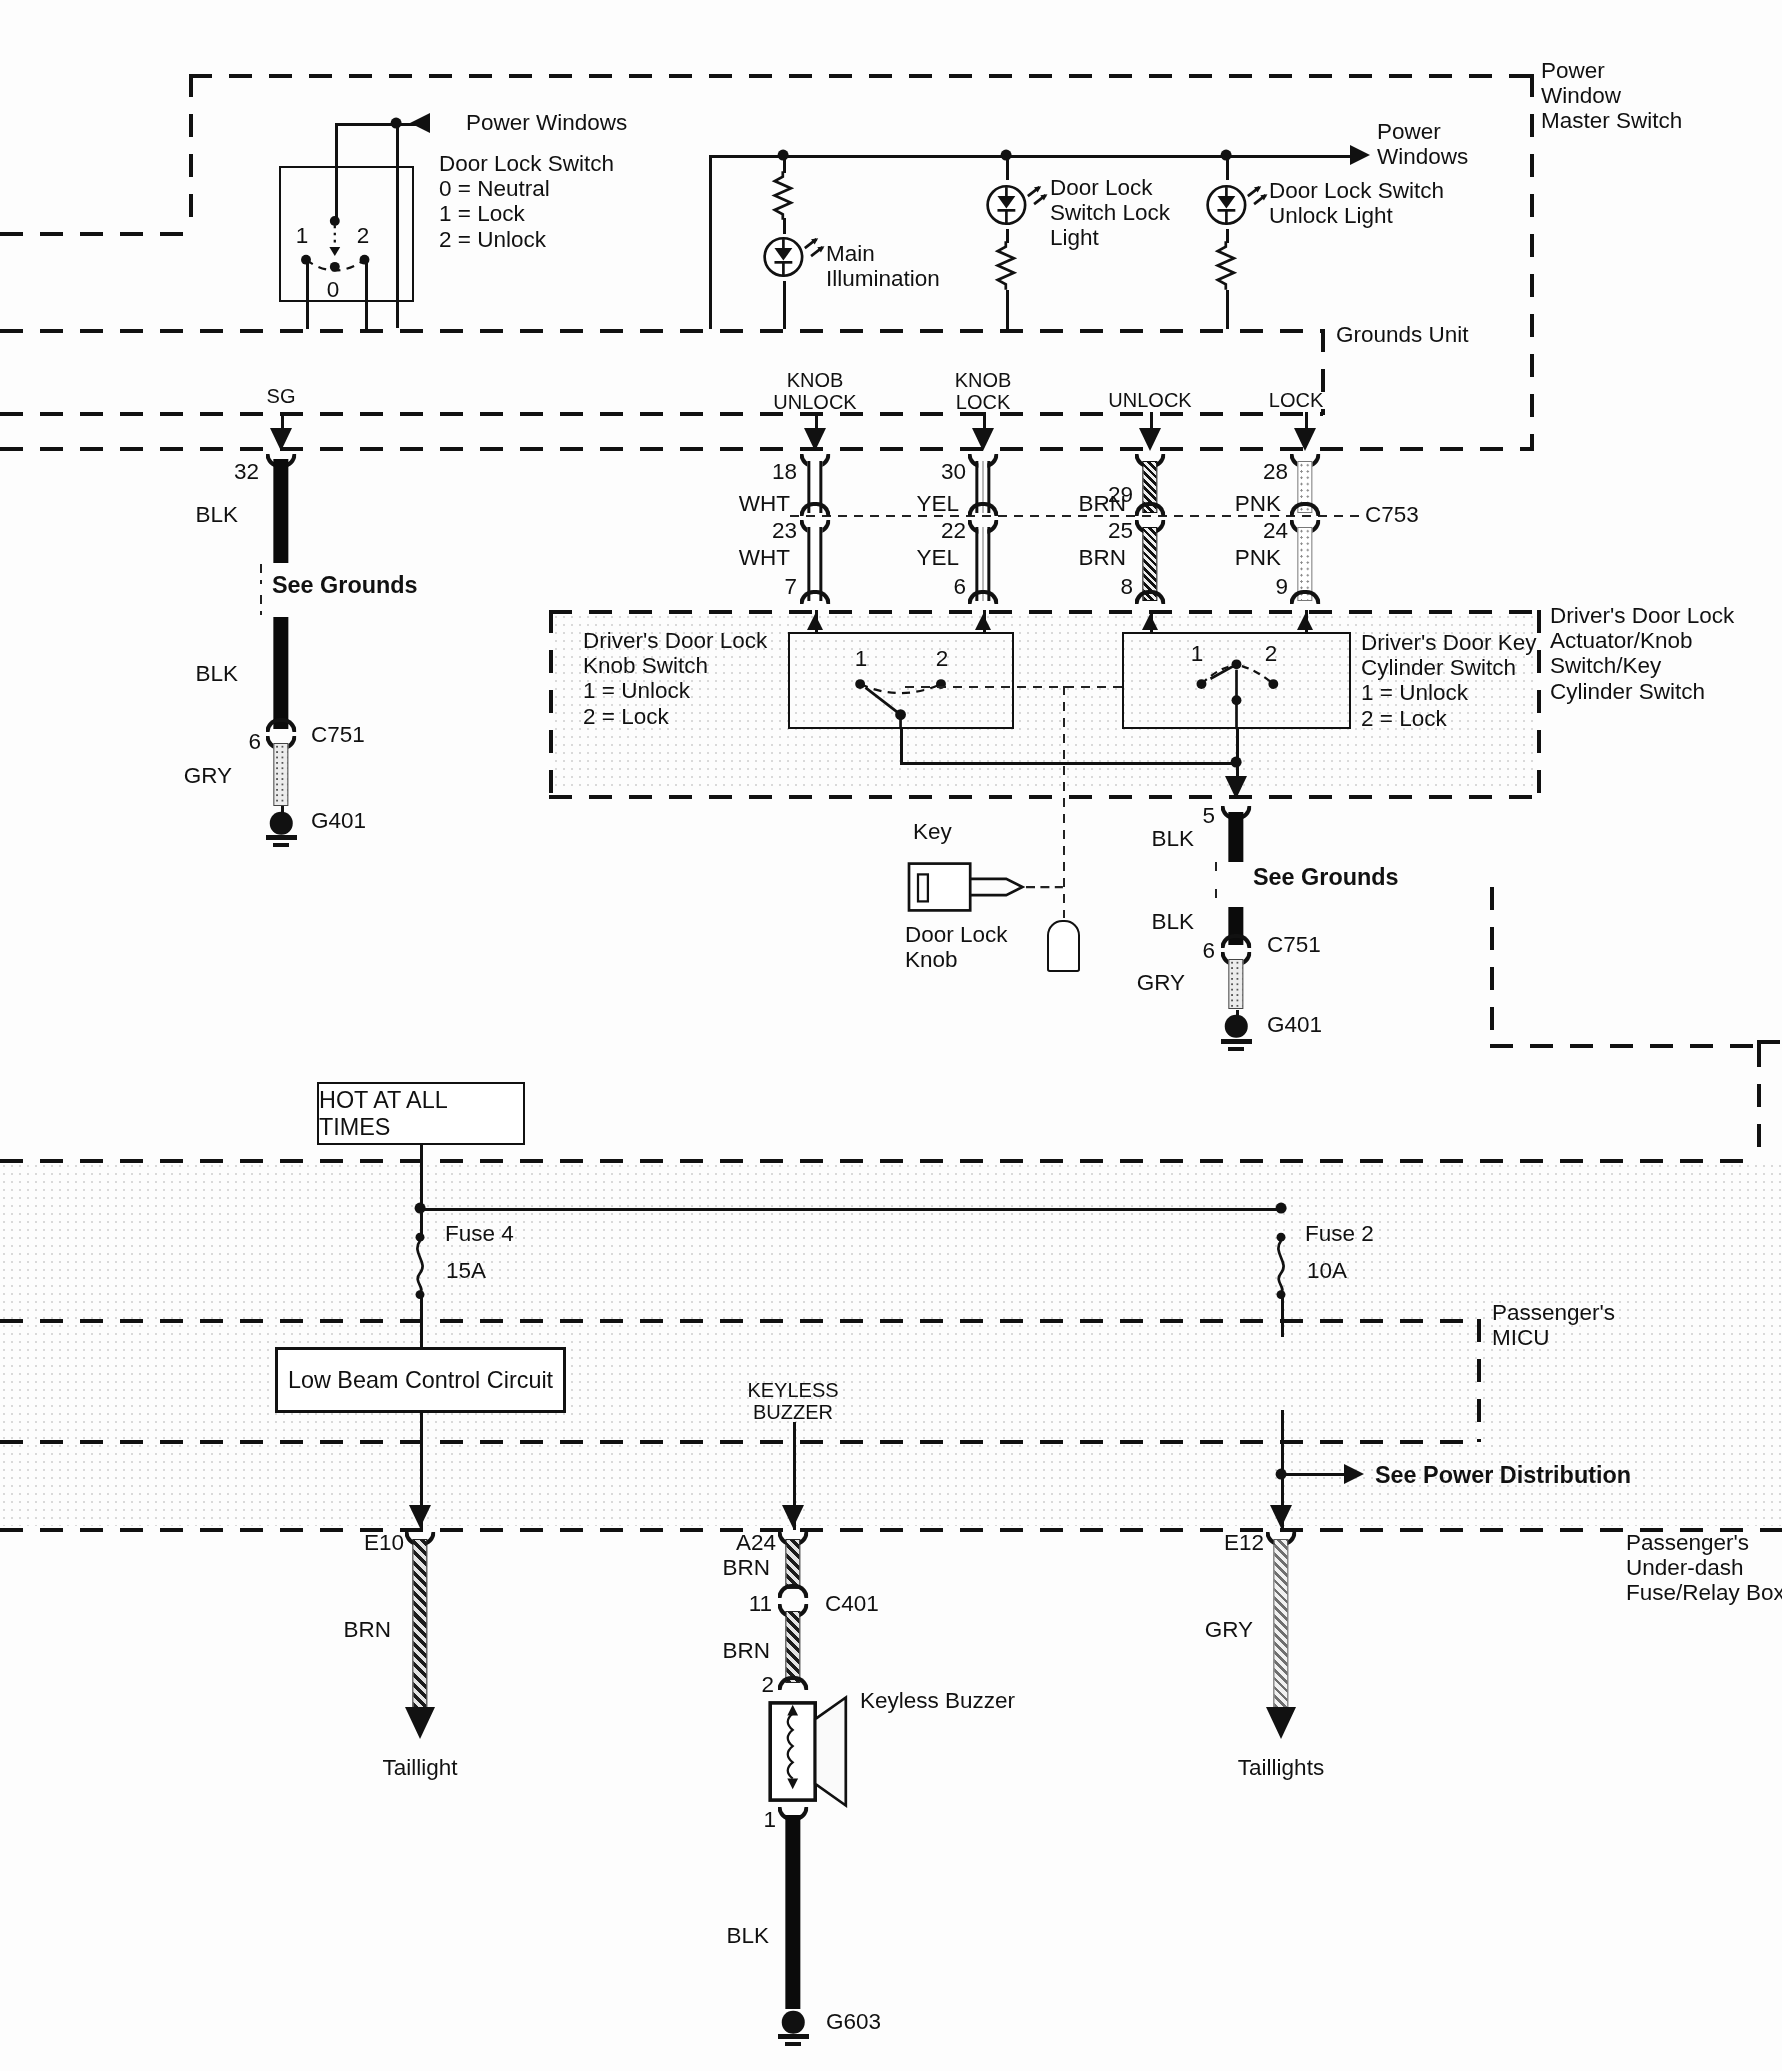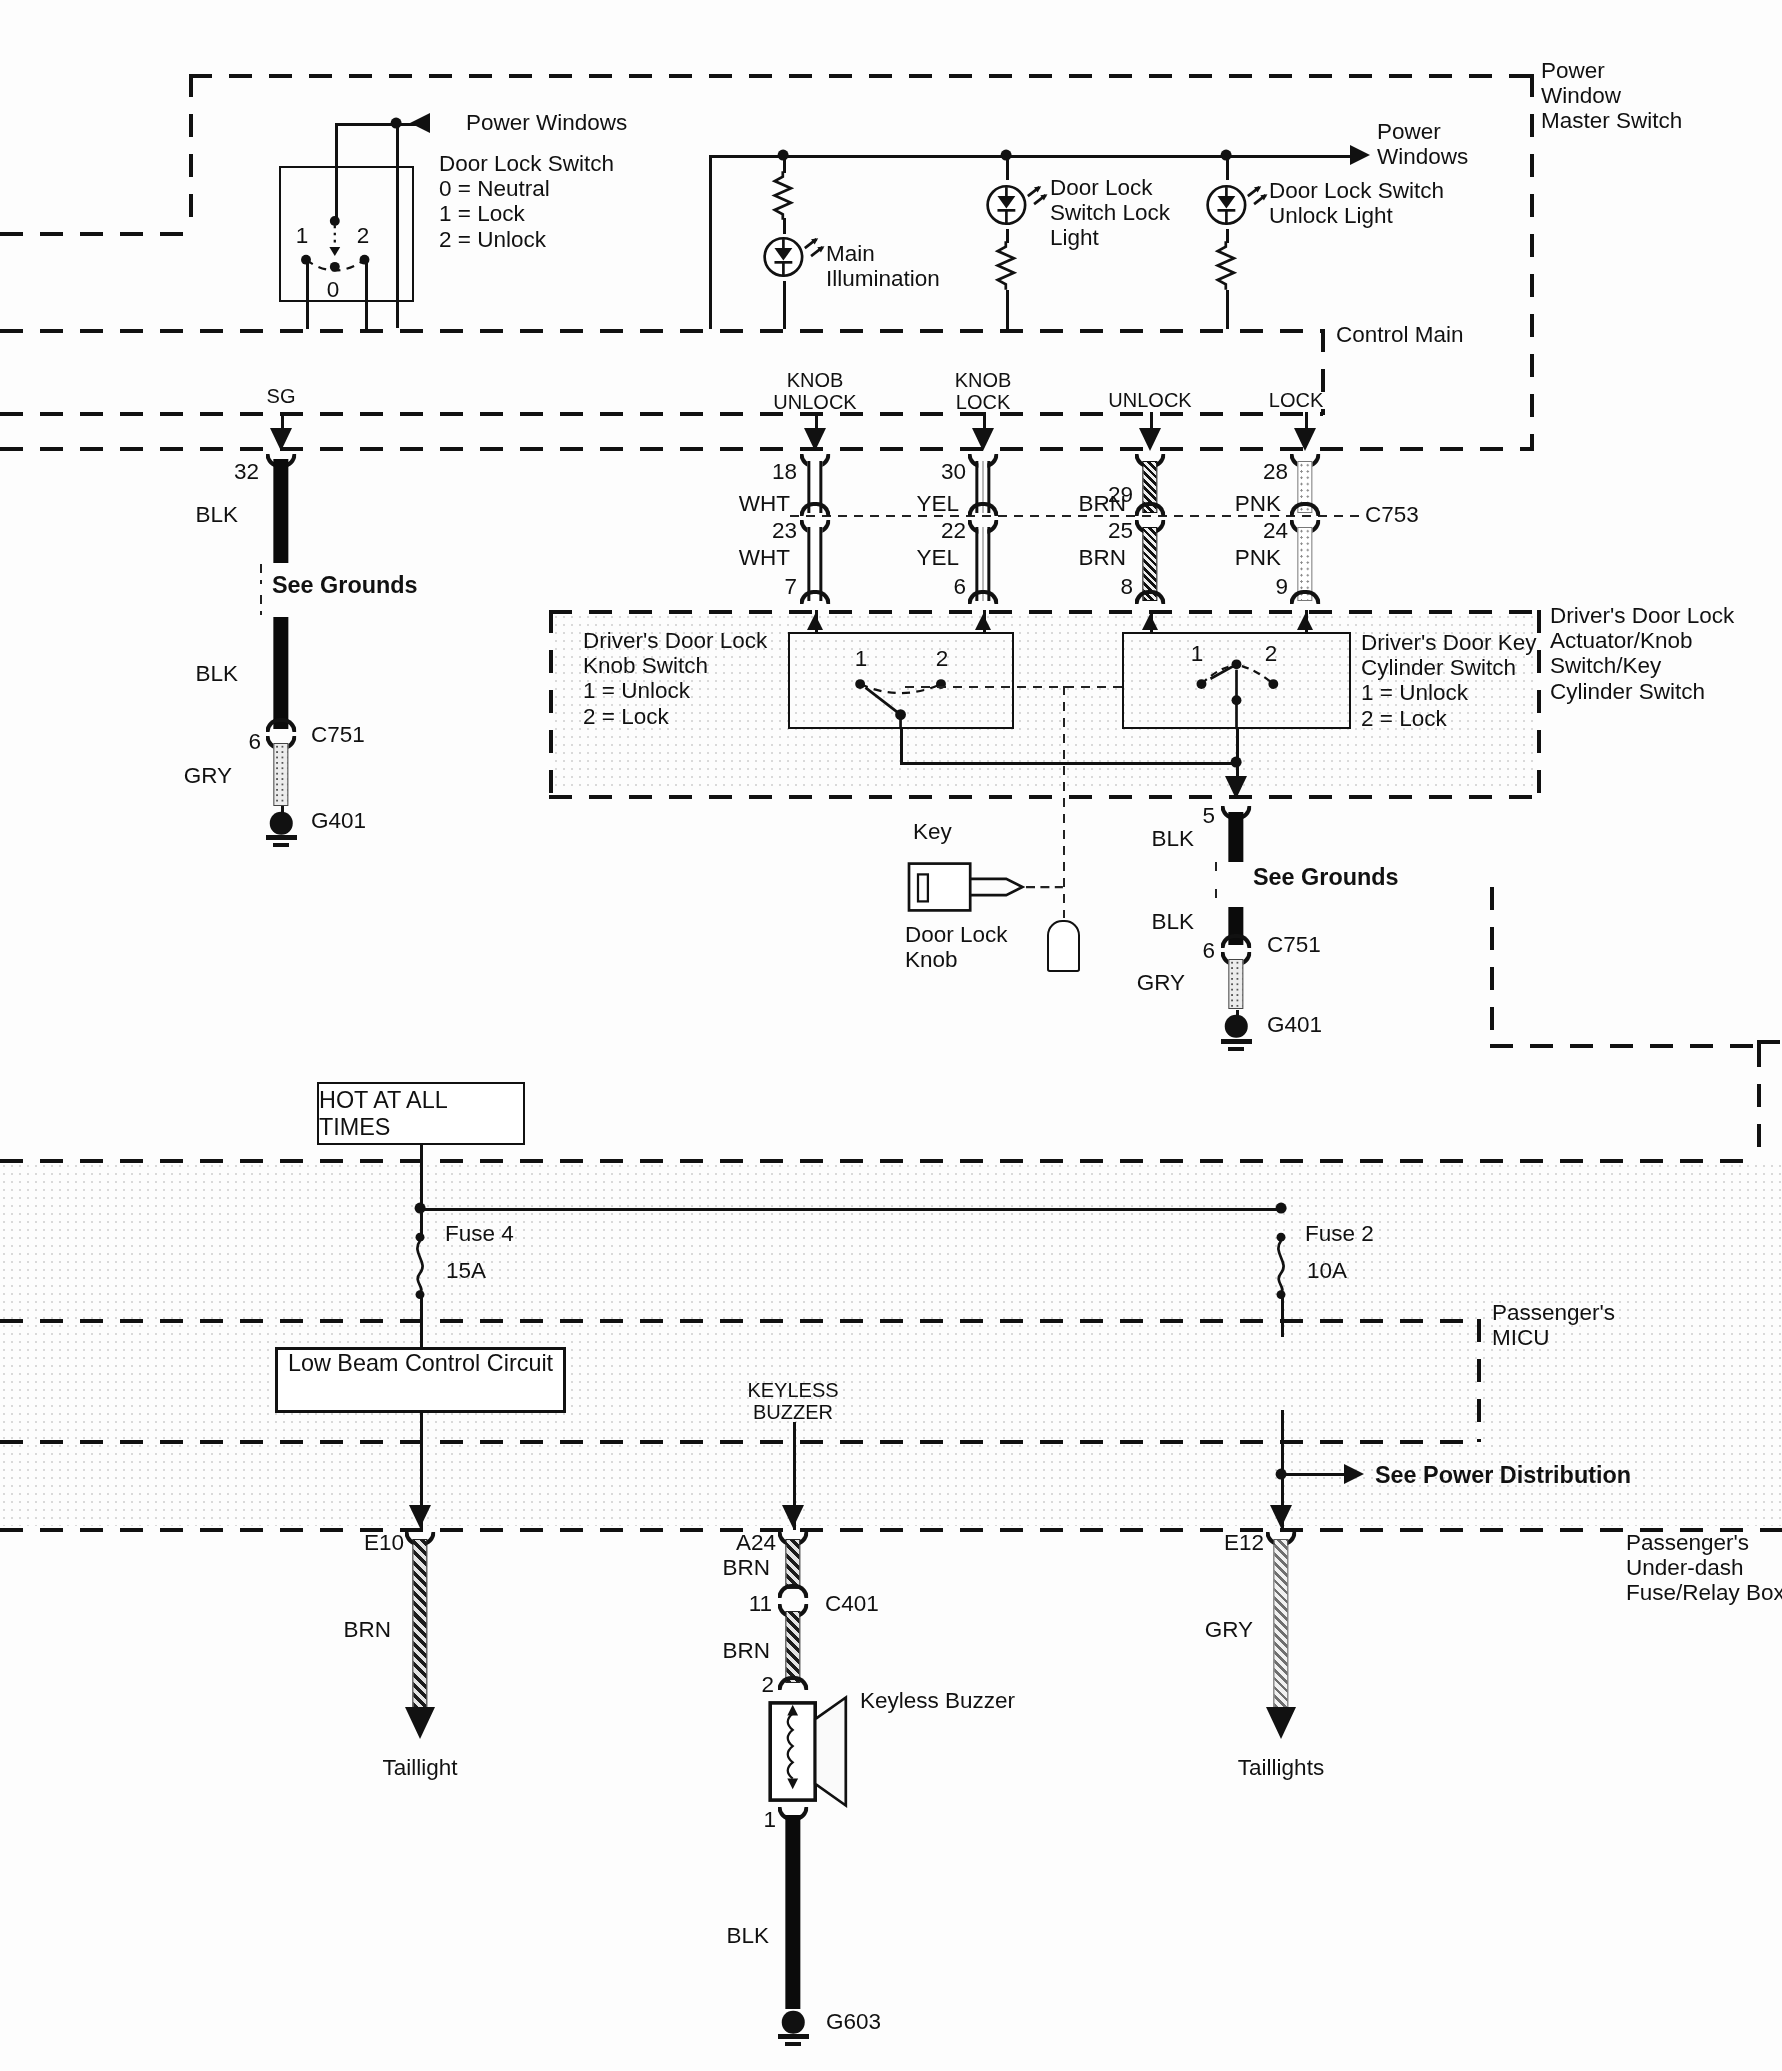--- a/index.html
+++ b/index.html
@@ -13,21 +13,21 @@
   .ra{transform:translateX(-100%);text-align:left}
   .sh{position:absolute;background:#111;height:2.7px}
   .sv{position:absolute;background:#111;width:2.7px}
   .dh{position:absolute;height:3.6px;background:repeating-linear-gradient(90deg,#111 0 23.4px,transparent 23.4px 40px)}
   .dv{position:absolute;width:3.6px;background:repeating-linear-gradient(180deg,#111 0 23.4px,transparent 23.4px 40px)}
   .dh2{position:absolute;height:1.8px;background:repeating-linear-gradient(90deg,#222 0 9px,transparent 9px 16px)}
   .dv2{position:absolute;width:1.8px;background:repeating-linear-gradient(180deg,#222 0 9px,transparent 9px 16px)}
   .dot{position:absolute;width:10.8px;height:10.8px;background:#111;border-radius:50%;transform:translate(-50%,-50%)}
   .box{position:absolute;border:2.7px solid #111;box-sizing:border-box;background:transparent}
   .box2{position:absolute;border:3.6px solid #111;box-sizing:border-box;background:#fff;
-        display:flex;justify-content:center;font-size:23.4px}
+        display:flex;align-items:center;justify-content:center;font-size:23.4px}
   .stip{position:absolute;background-image:radial-gradient(#8f8f8f 16%,transparent 20%);background-size:8px 8px;opacity:.33}
   .w{position:absolute;transform:translateX(-50%);box-sizing:border-box}
   .w-blk{width:15.3px;background:#0b0b0b}
   .w-wht{width:15.3px;background:#fff;border-left:3.6px solid #111;border-right:3.6px solid #111}
   .w-yel{width:15.3px;background:linear-gradient(90deg,#fff 0 40%,#b9b9b9 40% 60%,#fff 60% 100%);border-left:3.6px solid #111;border-right:3.6px solid #111}
   .w-brn{width:15.3px;background:repeating-linear-gradient(45deg,#111 0 2.7px,#eee 2.7px 5.4px);border:1.8px solid #111}
   .w-pnk{width:15.3px;background:radial-gradient(#8a8a8a 22%,transparent 27%) 0 0/6.3px 6.3px #fff;border:1.8px solid #777}
   .w-gry{width:15.3px;background:radial-gradient(#555 26%,transparent 31%) 0 0/5.4px 5.4px #ececec;border:1.8px solid #444}
   .w-brnl{width:15.3px;background:repeating-linear-gradient(45deg,#1c1c1c 0 3.6px,#e3e3e3 3.6px 7.2px);border:1.8px solid #222}
   .w-gryl{width:15.3px;background:repeating-linear-gradient(45deg,#6f6f6f 0 2.7px,#f1f1f1 2.7px 6.3px);border:1.8px solid #555}
@@ -162,21 +162,21 @@
   </svg>
   <div class="sv" style="left:1226px;top:290px;height:39px"></div>
   <div class="lbl" style="left:1269px;top:178px">
     <div>Door Lock Switch</div>
       <div>Unlock Light</div>
   </div>
 
   <div class="dh" style="left:0;top:329px;width:1321px"></div>
   <div class="dv" style="left:1321px;top:329px;height:86px"></div>
   <div class="dh" style="left:0;top:412px;width:1323px"></div>
-  <div class="lbl" style="left:1336px;top:322px">Control Main</div>
+  <div class="lbl" style="left:1336px;top:322px">Grounds Unit</div>
 
   <div class="lbl sm ctr" style="left:281px;top:385px">SG</div>
   <div class="lbl sm ctr" style="left:815px;top:369px">
       <div>KNOB</div>
       <div>UNLOCK</div>
     </div>
   <div class="lbl sm ctr" style="left:983px;top:369px">
       <div>KNOB</div>
       <div>LOCK</div>
     </div>

